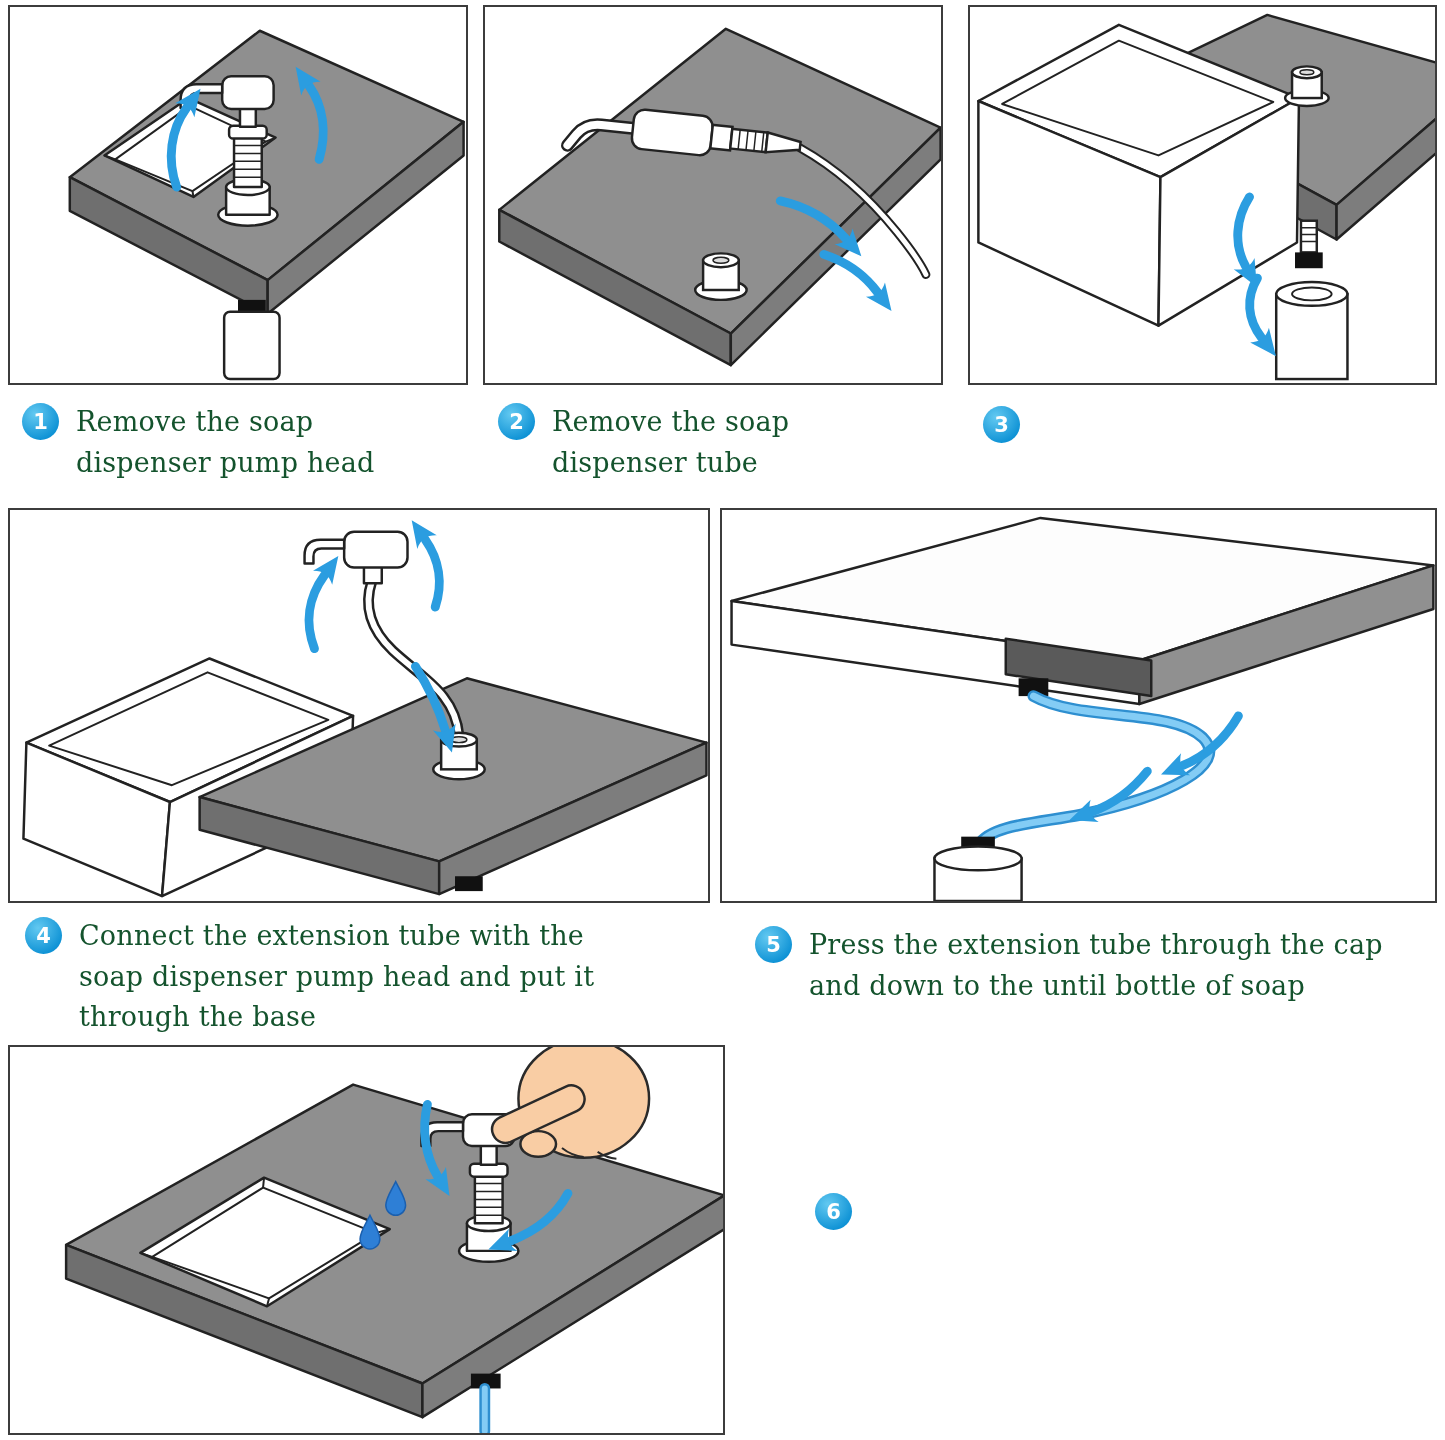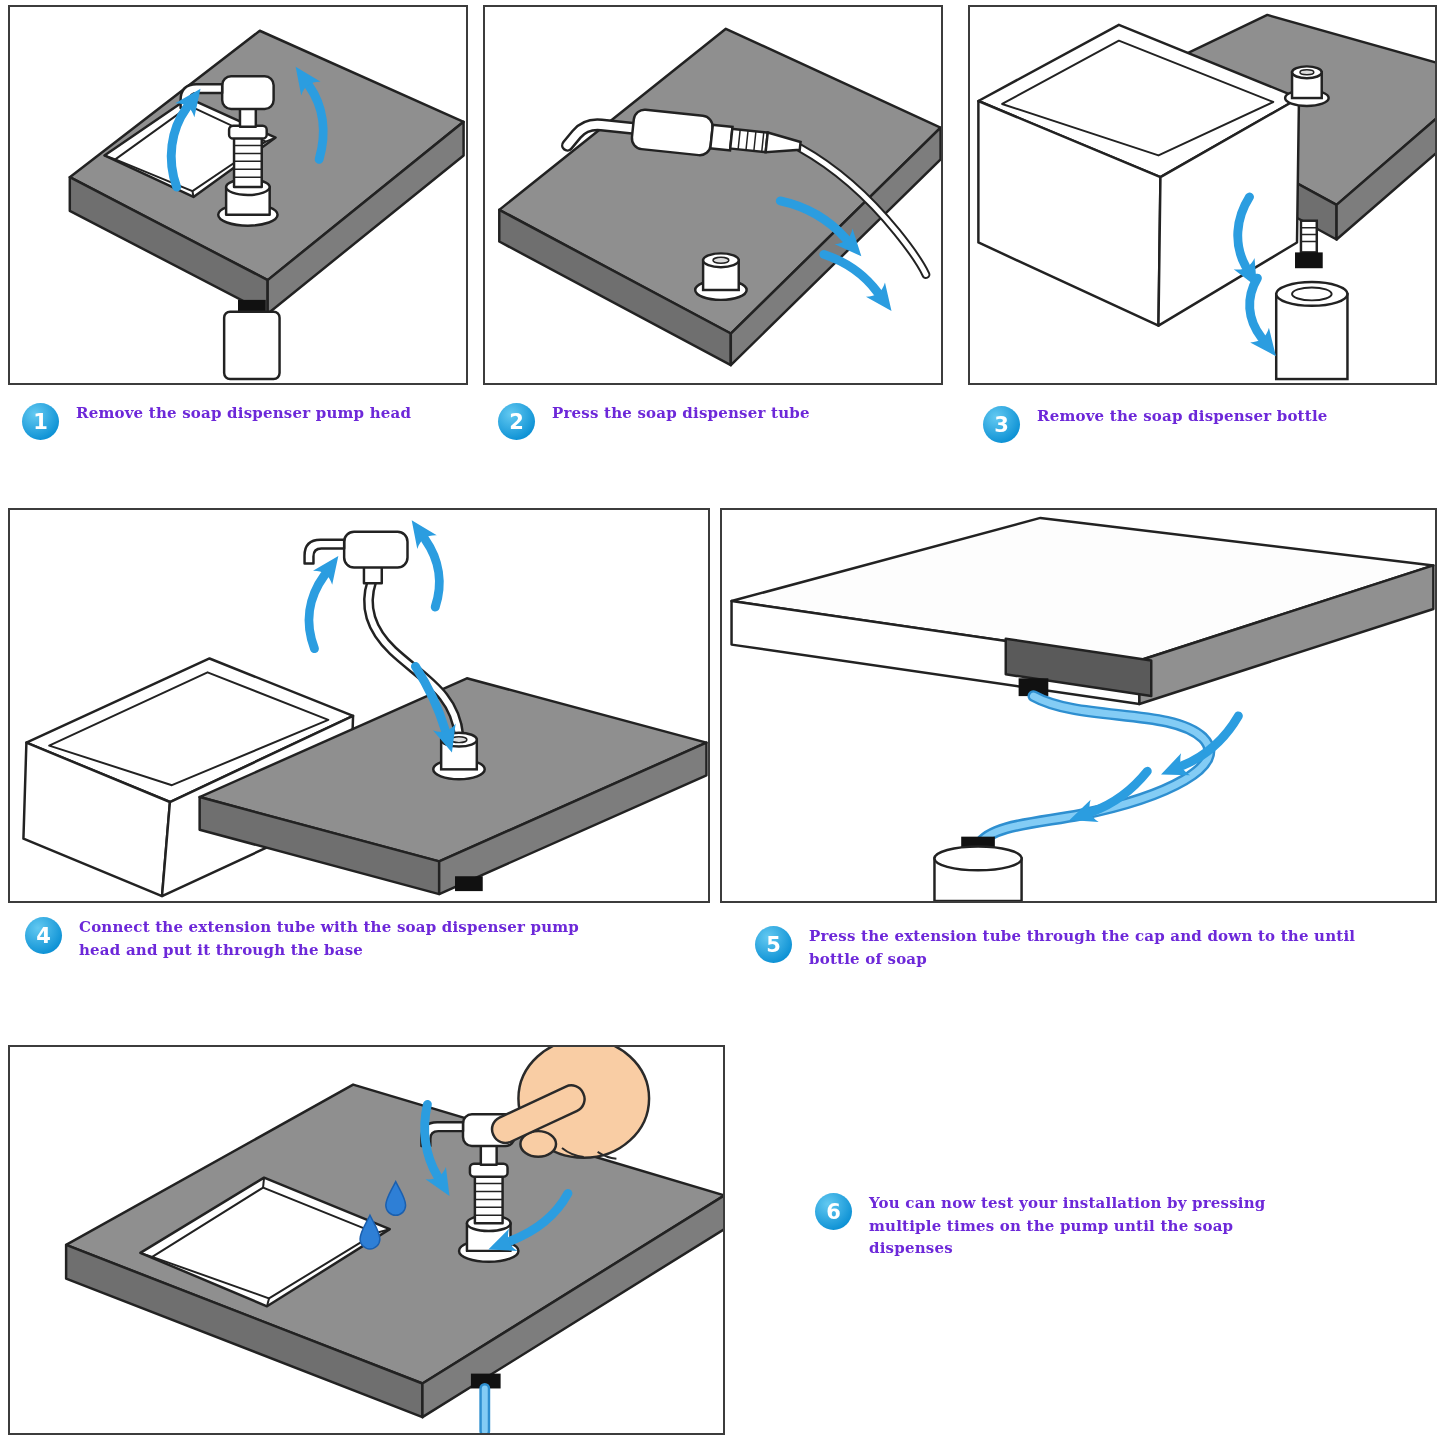--- a/index.html
+++ b/index.html
@@ -8,21 +8,21 @@
   .page { position:relative; width:1445px; height:1440px; background:#fff; overflow:hidden; }
   .panel { position:absolute; border:2px solid #3c3c3c; background:#fff; overflow:hidden; }
   .panel svg { display:block; width:100%; height:100%; }
   .caption { position:absolute; display:flex; align-items:flex-start; gap:17px; }
   .badge {
     flex:0 0 auto; width:37px; height:37px; border-radius:50%;
     background:radial-gradient(circle at 35% 30%, #63c9f1, #0e92d5 75%);
     color:#fff; font-family:"DejaVu Sans", sans-serif; font-weight:bold; font-size:21px;
     display:flex; align-items:center; justify-content:center; margin-top:1px;
   }
-  .cap { font-weight:700; font-size:15px; line-height:1.5; color:#6d28d9; letter-spacing:.2px; }
+  .cap { font-weight:400; font-size:27px; line-height:1.5; color:#14532d; letter-spacing:.2px; }
 </style>
 </head>
 <body>
 
 <div class="page">
 
   <div class="panel" style="left:8px;top:5px;width:460px;height:380px">
     <svg viewBox="0 0 460 380">
       <defs>
         <marker id="ah1" markerUnits="userSpaceOnUse" markerWidth="30" markerHeight="30" refX="4" refY="15" orient="auto">
@@ -266,36 +266,34 @@
     </svg>
   </div>
 
   <div class="caption" style="left:22px;top:402px">
     <span class="badge">1</span>
     <p class="cap" style="max-width:345px">Remove the soap dispenser pump head</p>
   </div>
 
   <div class="caption" style="left:498px;top:402px">
     <span class="badge">2</span>
-    <p class="cap" style="max-width:345px">Press the soap dispenser tube</p>
+    <p class="cap" style="max-width:345px">Remove the soap dispenser tube</p>
   </div>
 
   <div class="caption" style="left:983px;top:405px">
     <span class="badge">3</span>
-    <p class="cap" style="max-width:345px">Remove the soap dispenser bottle</p>
   </div>
 
   <div class="caption" style="left:25px;top:916px">
     <span class="badge">4</span>
     <p class="cap" style="max-width:530px">Connect the extension tube with the soap dispenser pump head and put it through the base</p>
   </div>
 
   <div class="caption" style="left:755px;top:925px">
     <span class="badge">5</span>
     <p class="cap" style="max-width:590px">Press the extension tube through the cap and down to the until bottle of soap</p>
   </div>
 
   <div class="caption" style="left:815px;top:1192px">
     <span class="badge">6</span>
-    <p class="cap" style="max-width:445px">You can now test your installation by pressing multiple times on the pump until the soap dispenses</p>
   </div>
 
 </div>
 
 </body></html>

